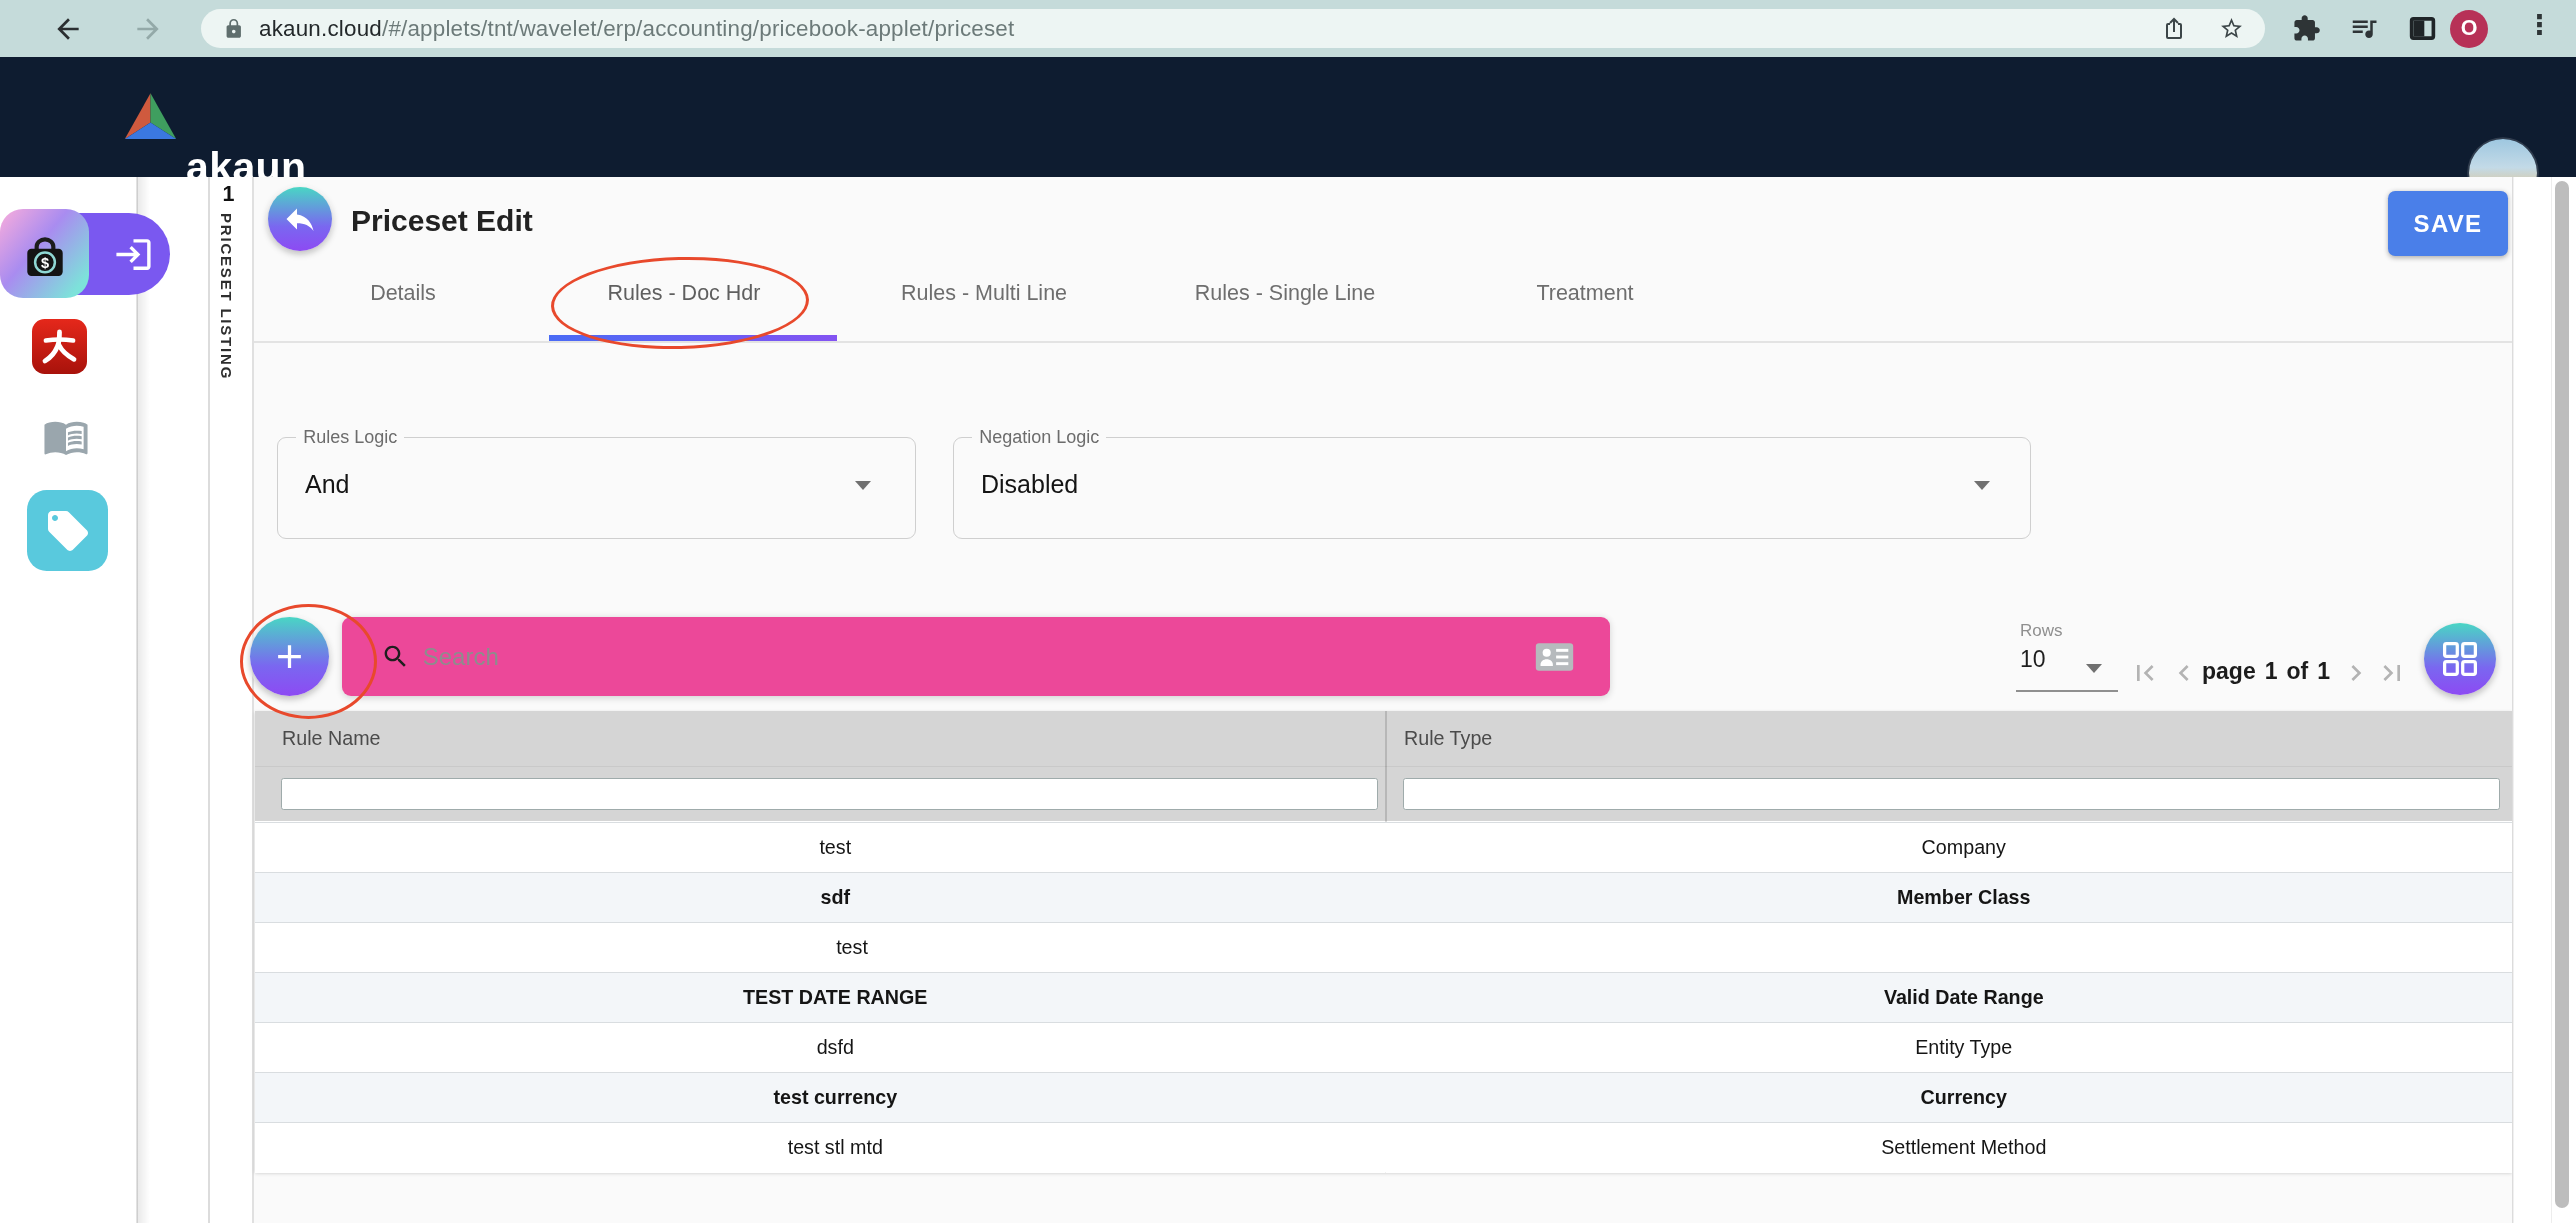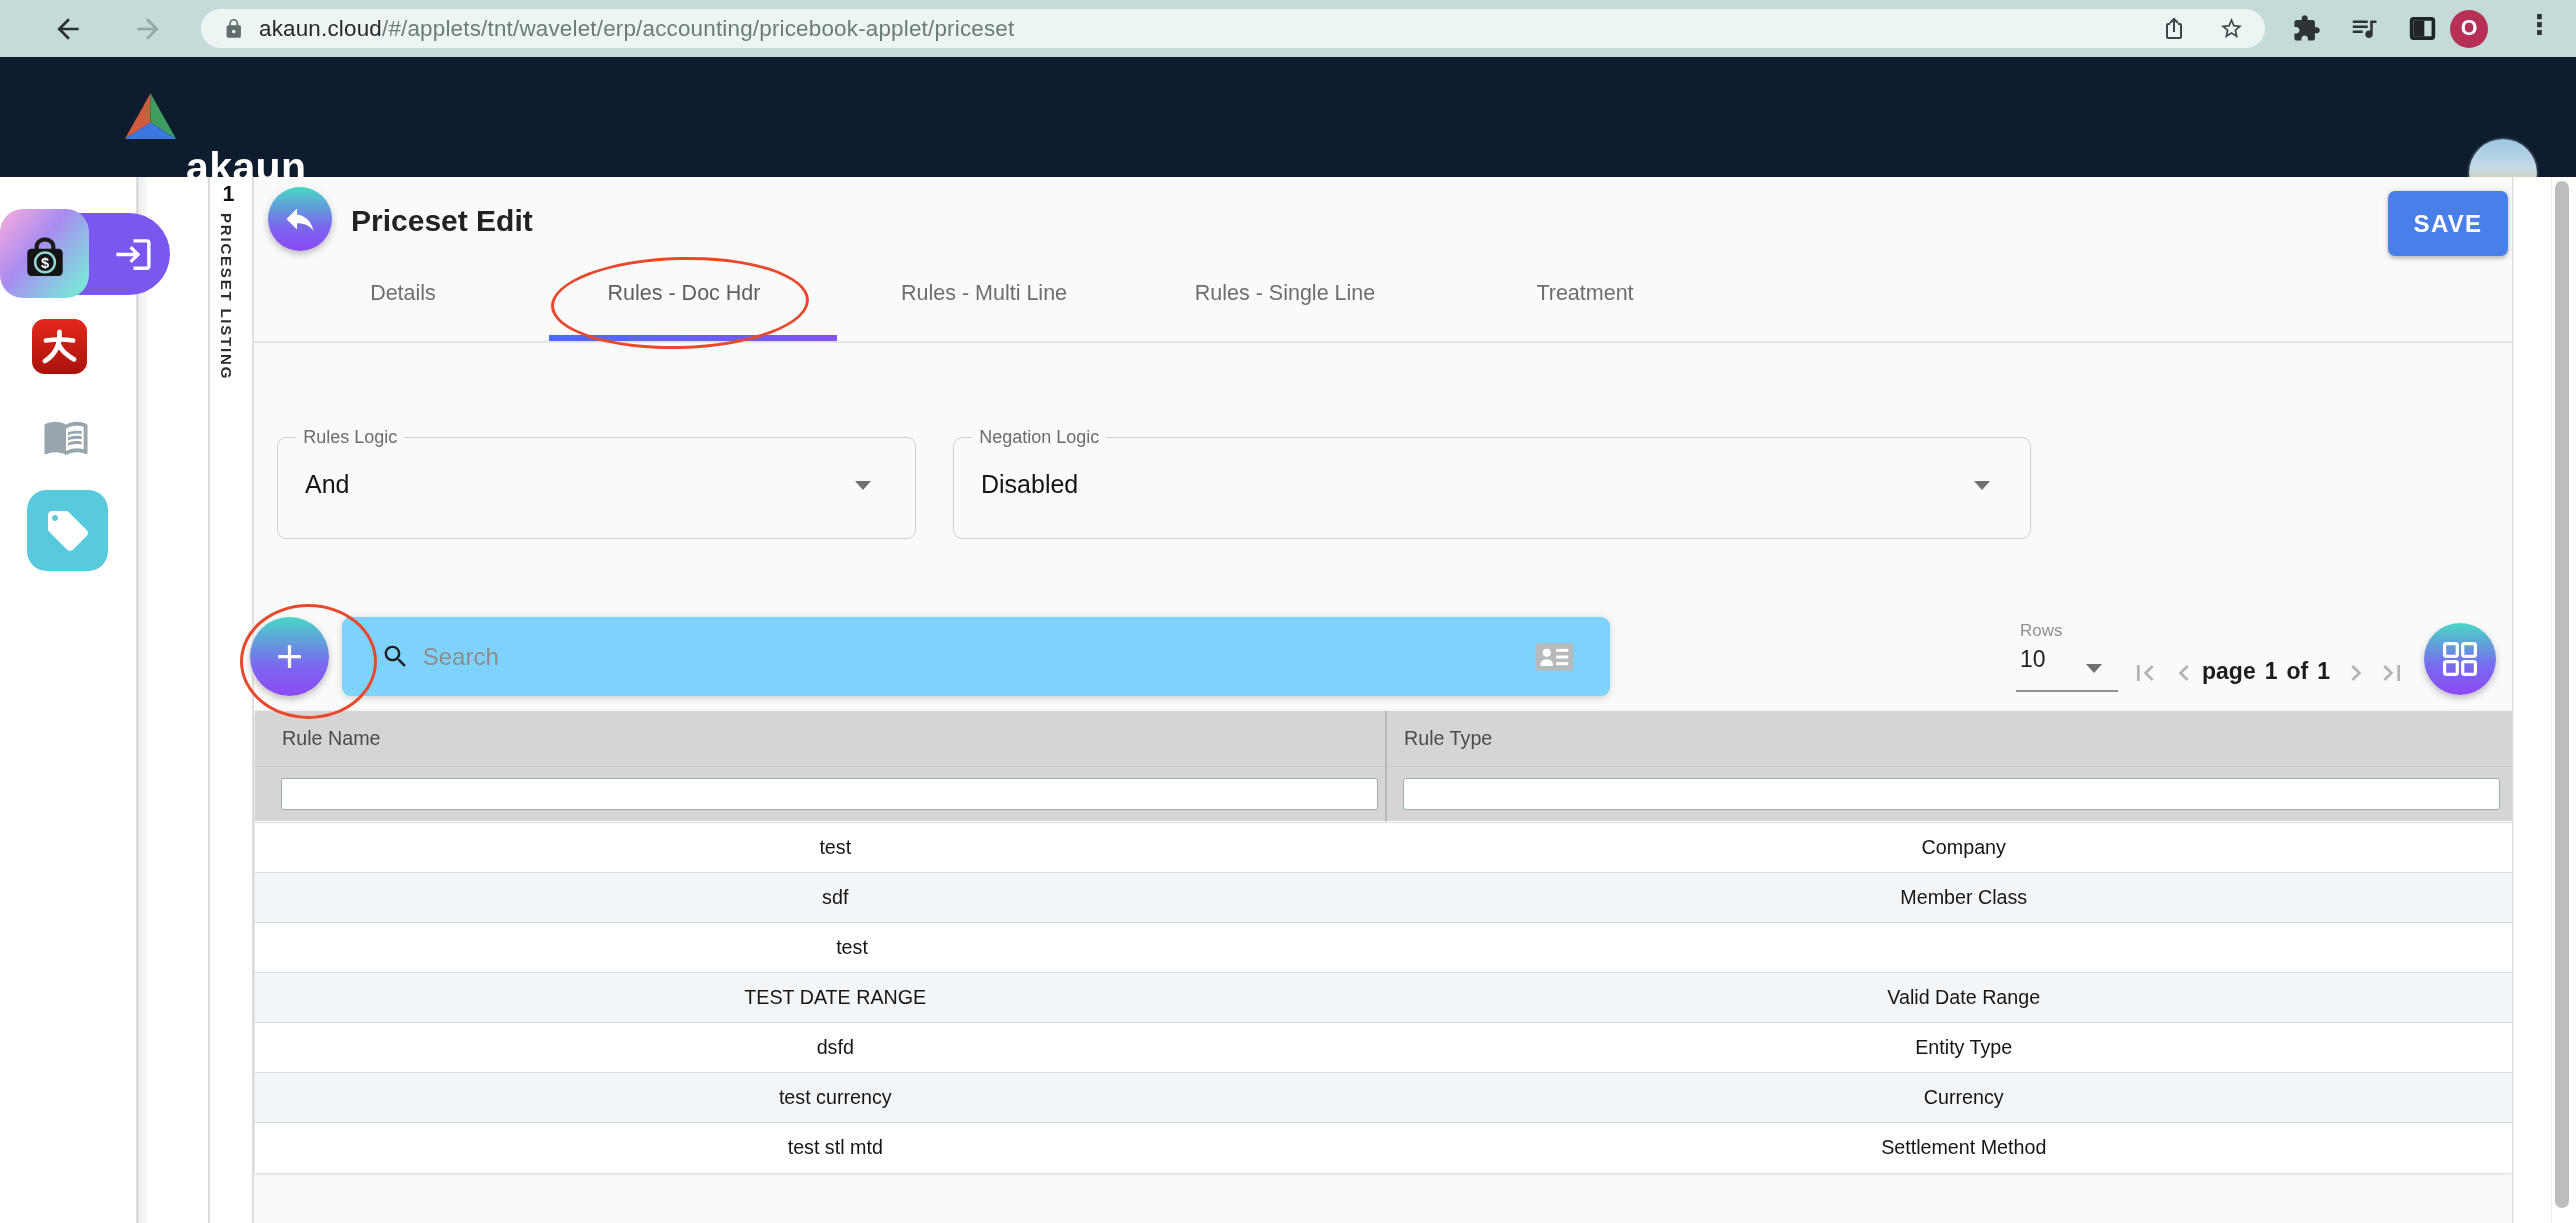--- a/index.html
+++ b/index.html
@@ -64,21 +64,21 @@
   .annot{border:3.6px solid #e8492c;border-radius:50%;z-index:9;pointer-events:none;}
   .annot-tab{left:551px;top:257px;width:252px;height:86px;transform:rotate(-1.5deg);}
   .annot-plus{left:240px;top:604px;width:131px;height:109px;}
 
   .fieldset{top:437px;height:100px;border:1.8px solid #cfcfcf;border-radius:9px;background:transparent;}
   .fieldset .flabel{position:absolute;top:-10.7px;left:18px;background:#fafafa;padding:0 7.2px;font-size:18px;color:#6c6c6c;}
   .fieldset .fvalue{position:absolute;left:27px;top:32px;font-size:25px;color:#141414;}
   .caret{width:0;height:0;border-left:8px solid transparent;border-right:8px solid transparent;border-top:9.8px solid #707070;}
   .fieldset .caret{position:absolute;top:43px;}
 
-  .search-card{left:342px;top:617px;width:1268px;height:79px;border-radius:9px;background:#7dd3fc;
+  .search-card{left:342px;top:617px;width:1268px;height:79px;border-radius:9px;background:#ec4899;
     box-shadow:0 1.8px 7.2px rgba(0,0,0,.16);display:flex;align-items:center;}
   .search-input{border:none;outline:none;font-size:24px;color:#333;flex:1;margin-left:10.7px;background:transparent;
     font-family:"Liberation Sans","DejaVu Sans",sans-serif;}
   .search-input::placeholder{color:#8d8d8d;}
   .plus-btn{left:250px;top:617px;width:79px;height:79px;z-index:8;}
 
   .rows-label{left:2020px;top:621px;font-size:17px;color:#8f8f8f;}
   .rows-value{left:2020px;top:646px;font-size:23px;color:#1f1f1f;}
   .rows-underline{left:2016px;top:690px;width:102px;height:1.8px;background:#8f8f8f;}
   .rows-caret{left:2086px;top:664px;}
@@ -91,21 +91,21 @@
     box-shadow:0 0.9px 3.6px rgba(0,0,0,.18);}
   .thead{position:absolute;left:0;top:0;width:100%;height:55px;background:#d5d5d5;}
   .th{position:absolute;top:16px;font-size:19.7px;font-weight:500;color:#4b4b4b;}
   .filter-row{position:absolute;left:0;top:55px;width:100%;height:55px;background:#d5d5d5;border-top:0.9px solid #c9c9c9;box-sizing:border-box;}
   .filter-input{position:absolute;top:10.7px;width:1077px;height:30px;border:1.8px solid #9fabab;border-radius:2.7px;background:#fff;
     font-size:19.7px;padding:0 9px;outline:none;}
   .col-divider{position:absolute;left:1130px;top:0;width:1.8px;height:111px;background:rgba(0,0,0,.14);}
   .col-divider2{position:absolute;left:1130px;top:111px;width:0.9px;height:351px;background:rgba(0,0,0,.06);}
   .trow{position:absolute;left:0;width:100%;height:50px;border-top:0.9px solid #d9dde0;box-sizing:border-box;display:flex;}
   .trow.odd{background:#ffffff;}
-  .trow.even{background:#f3f6f9;}
+  .trow.even{background:#f3f6f9;font-weight:bold;}
   .tcell{width:1130px;text-align:center;font-size:19.7px;color:#151515;line-height:49px;
     white-space:nowrap;overflow:hidden;margin-left:32px;}
 
   
   .right-divider{left:2512px;top:177px;width:1.8px;height:1047px;background:#dcdcdc;}
   .gutter{left:2513px;top:177px;width:63px;height:1047px;background:#ffffff;border-left:0.9px solid #f0f0f0;}
   .gutter-line{left:2551px;top:177px;width:0.9px;height:1047px;background:#ededed;}
   .scroll-thumb{left:2555px;top:181px;width:14.3px;height:1027px;border-radius:7.2px;background:#bdbdbd;}
 </style>
 </head>

